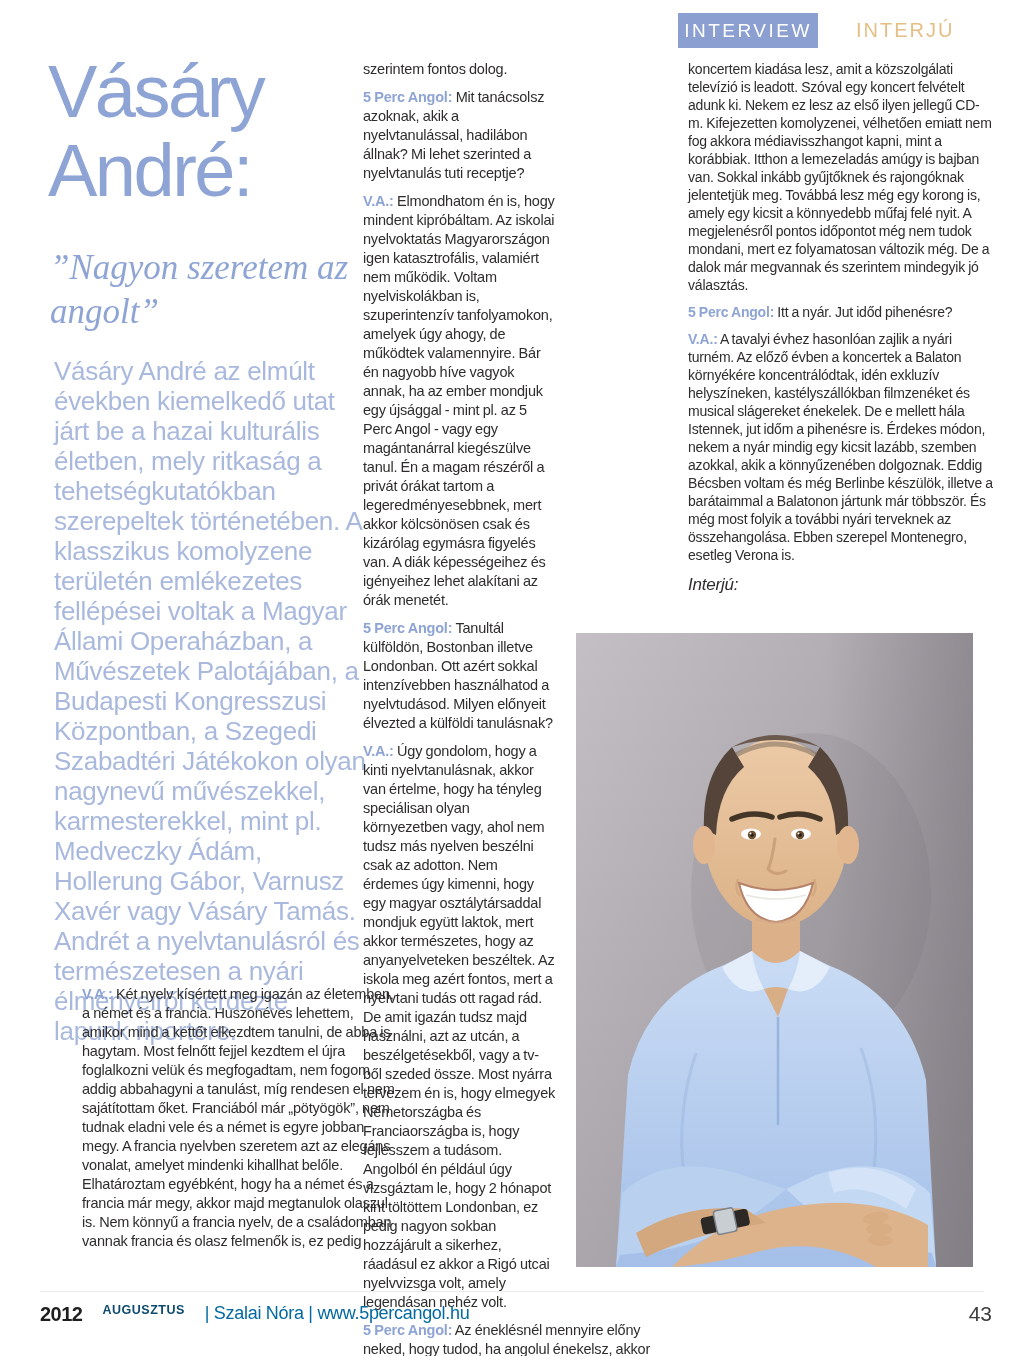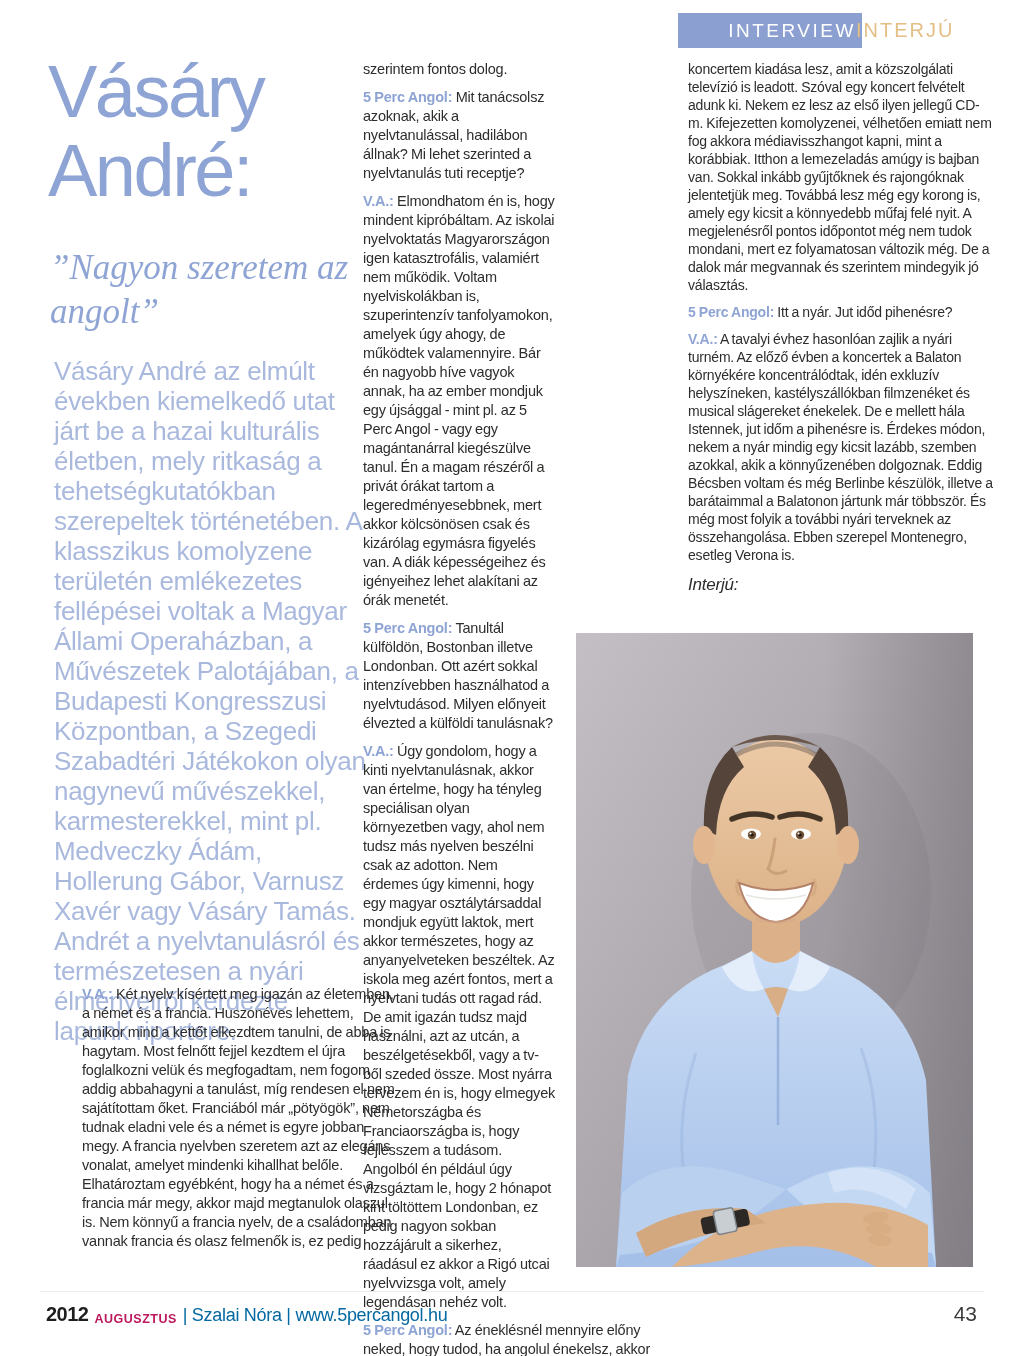--- a/index.html
+++ b/index.html
@@ -1,21 +1,21 @@
 <!DOCTYPE html>
 <html><head>
 <meta charset="utf-8">
 <style>
   html,body{margin:0;padding:0;background:#ffffff;}
   body{width:1024px;height:1356px;position:relative;font-family:"Liberation Sans",sans-serif;overflow:hidden;}
   .page{position:absolute;inset:0;background:#fff;}
 
   
   .tab-interview{position:absolute;left:678px;top:13px;width:140px;height:35px;background:#8b9fd0;
-    color:#ffffff;font-size:19px;letter-spacing:2.5px;display:flex;align-items:center;justify-content:center;padding-left:44px;}
+    color:#ffffff;font-size:19px;letter-spacing:2.5px;display:flex;align-items:center;justify-content:center;}
   .tab-interju{position:absolute;left:856px;top:13px;height:35px;line-height:35px;color:#e3bf86;
     font-size:20px;letter-spacing:2px;}
 
   
   .title{position:absolute;left:48px;top:52px;width:320px;margin:0;font-weight:normal;
     font-size:74px;line-height:79px;letter-spacing:-2.5px;color:#8ea4d4;}
   .quote{position:absolute;left:50px;top:246px;width:315px;font-family:"Liberation Serif",serif;
     font-style:italic;font-size:35px;line-height:44px;color:#8ea4d4;}
   .lead{position:absolute;left:54px;top:356px;width:312px;font-size:26px;line-height:30px;
     letter-spacing:-0.3px;color:#a9b8dd;}
@@ -31,25 +31,25 @@
 
   .col-right{position:absolute;left:688px;top:60px;width:305px;font-size:14px;line-height:18px;}
   .byline{margin-top:6px;font-style:italic;font-size:17px;line-height:23px;color:#2e2d2c;}
 
   
   .photo{position:absolute;left:576px;top:633px;width:397px;height:634px;z-index:3;overflow:hidden;}
   .photo svg{display:block;}
 
   
   .footer-rule{position:absolute;left:40px;right:40px;top:1291px;border-top:1px solid #ebebeb;}
-  .footer{position:absolute;left:46px;top:1303px;display:flex;align-items:flex-end;gap:6px;}
+  .footer{position:absolute;left:40px;top:1303px;display:flex;align-items:flex-start;gap:20px;}
   .f-year{font-size:20px;font-weight:bold;color:#1e1e1e;letter-spacing:-0.5px;}
-  .f-month{font-size:12.5px;font-weight:bold;color:#be185d;letter-spacing:0.5px;}
+  .f-month{font-size:12.5px;font-weight:bold;color:#0c4a6e;letter-spacing:0.5px;}
   .f-credits{font-size:18px;color:#0369a1;letter-spacing:-0.3px;}
-  .f-page{position:absolute;right:47px;top:1302px;font-size:21px;color:#3c3c3c;}
+  .f-page{position:absolute;right:32px;top:1302px;font-size:21px;color:#3c3c3c;}
 </style>
 </head>
 <body>
 
 <div class="page">
 
   <div class="tab-interview">INTERVIEW</div>
   <div class="tab-interju">INTERJÚ</div>
 
   <h1 class="title">Vásáry André:</h1>

